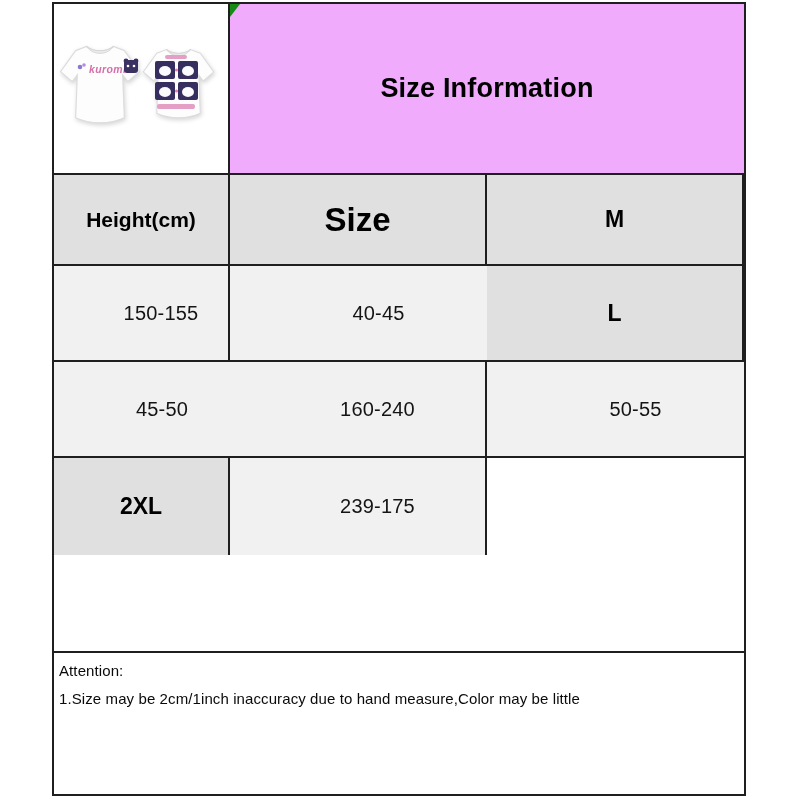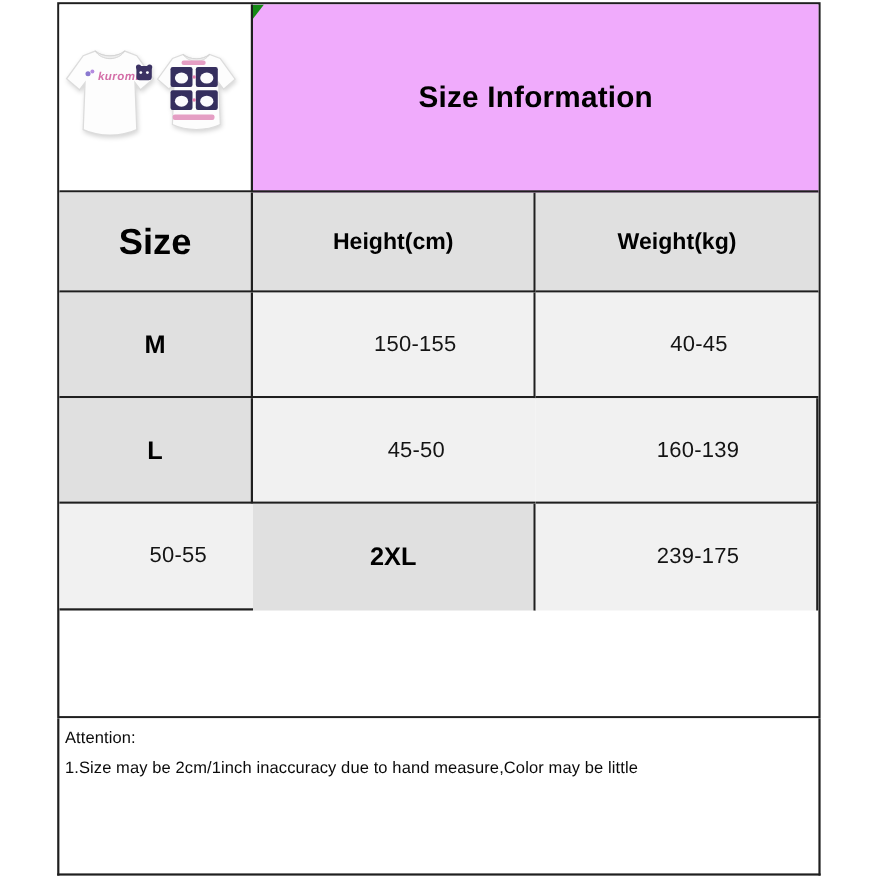--- a/index.html
+++ b/index.html
@@ -109,32 +109,31 @@
           </g>
         </g>
       </svg>
     </div>
 
     <div class="cell c-title bb">
       <span class="corner-marker"></span>
       <span class="title-text">Size Information</span>
     </div>
 
+    <div class="cell hdr hdr-col  br bb">Height(cm)</div>
     <div class="cell hdr hdr-size br bb">Size</div>
-    <div class="cell hdr hdr-col  br bb">Height(cm)</div>
-    <div class="cell hdr hdr-col  bb">Weight(kg)</div>
 
     <div class="cell size-col br bb">M</div>
     <div class="cell val br bb">150-155</div>
     <div class="cell val bb">40-45</div>
 
     <div class="cell size-col br bb">L</div>
     <div class="cell val bb">45-50</div>
 
-    <div class="cell val br bb">160-139</div>
+    <div class="cell val br bb">160-240</div>
     <div class="cell val bb">50-55</div>
 
     <div class="cell size-col br">2XL</div>
     <div class="cell val br">239-175</div>
 
   </div>
 
   <div class="attention-box">
     <div class="attention-line">Attention:</div>
     <div class="attention-line">1.Size may be 2cm/1inch inaccuracy due to hand measure,Color may be little</div>

